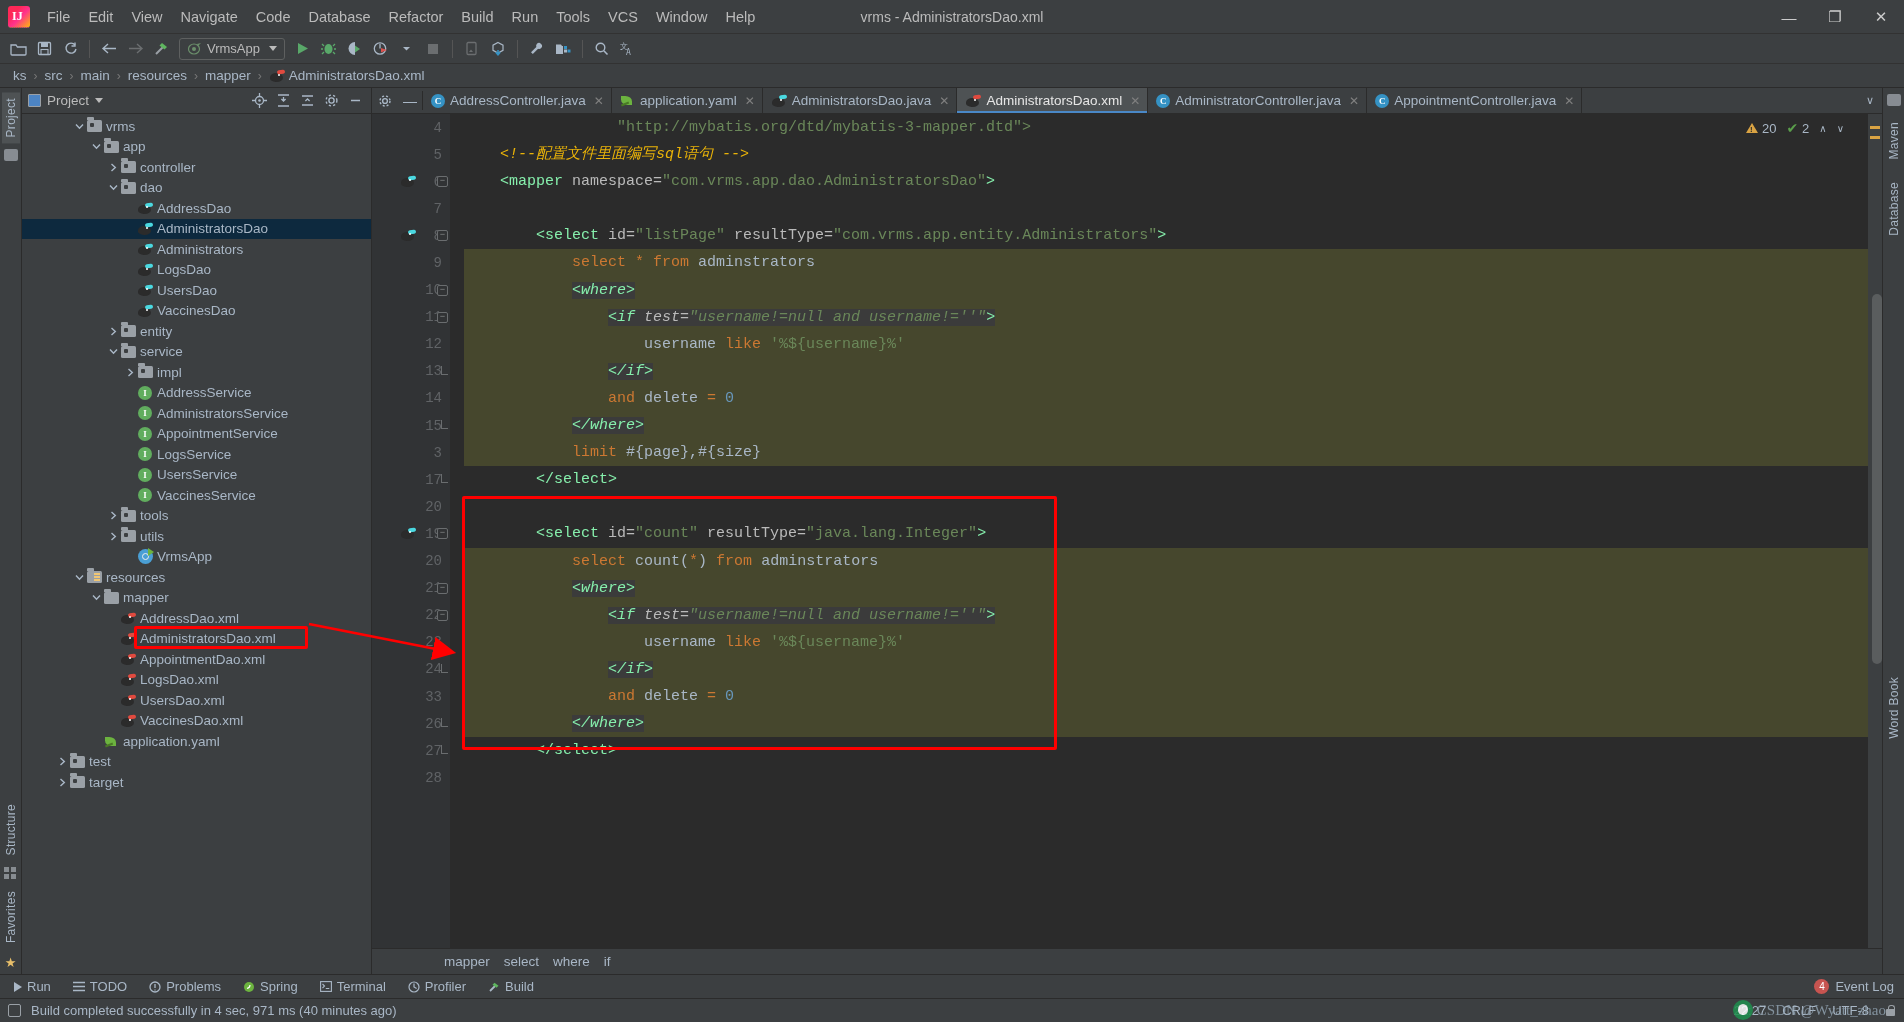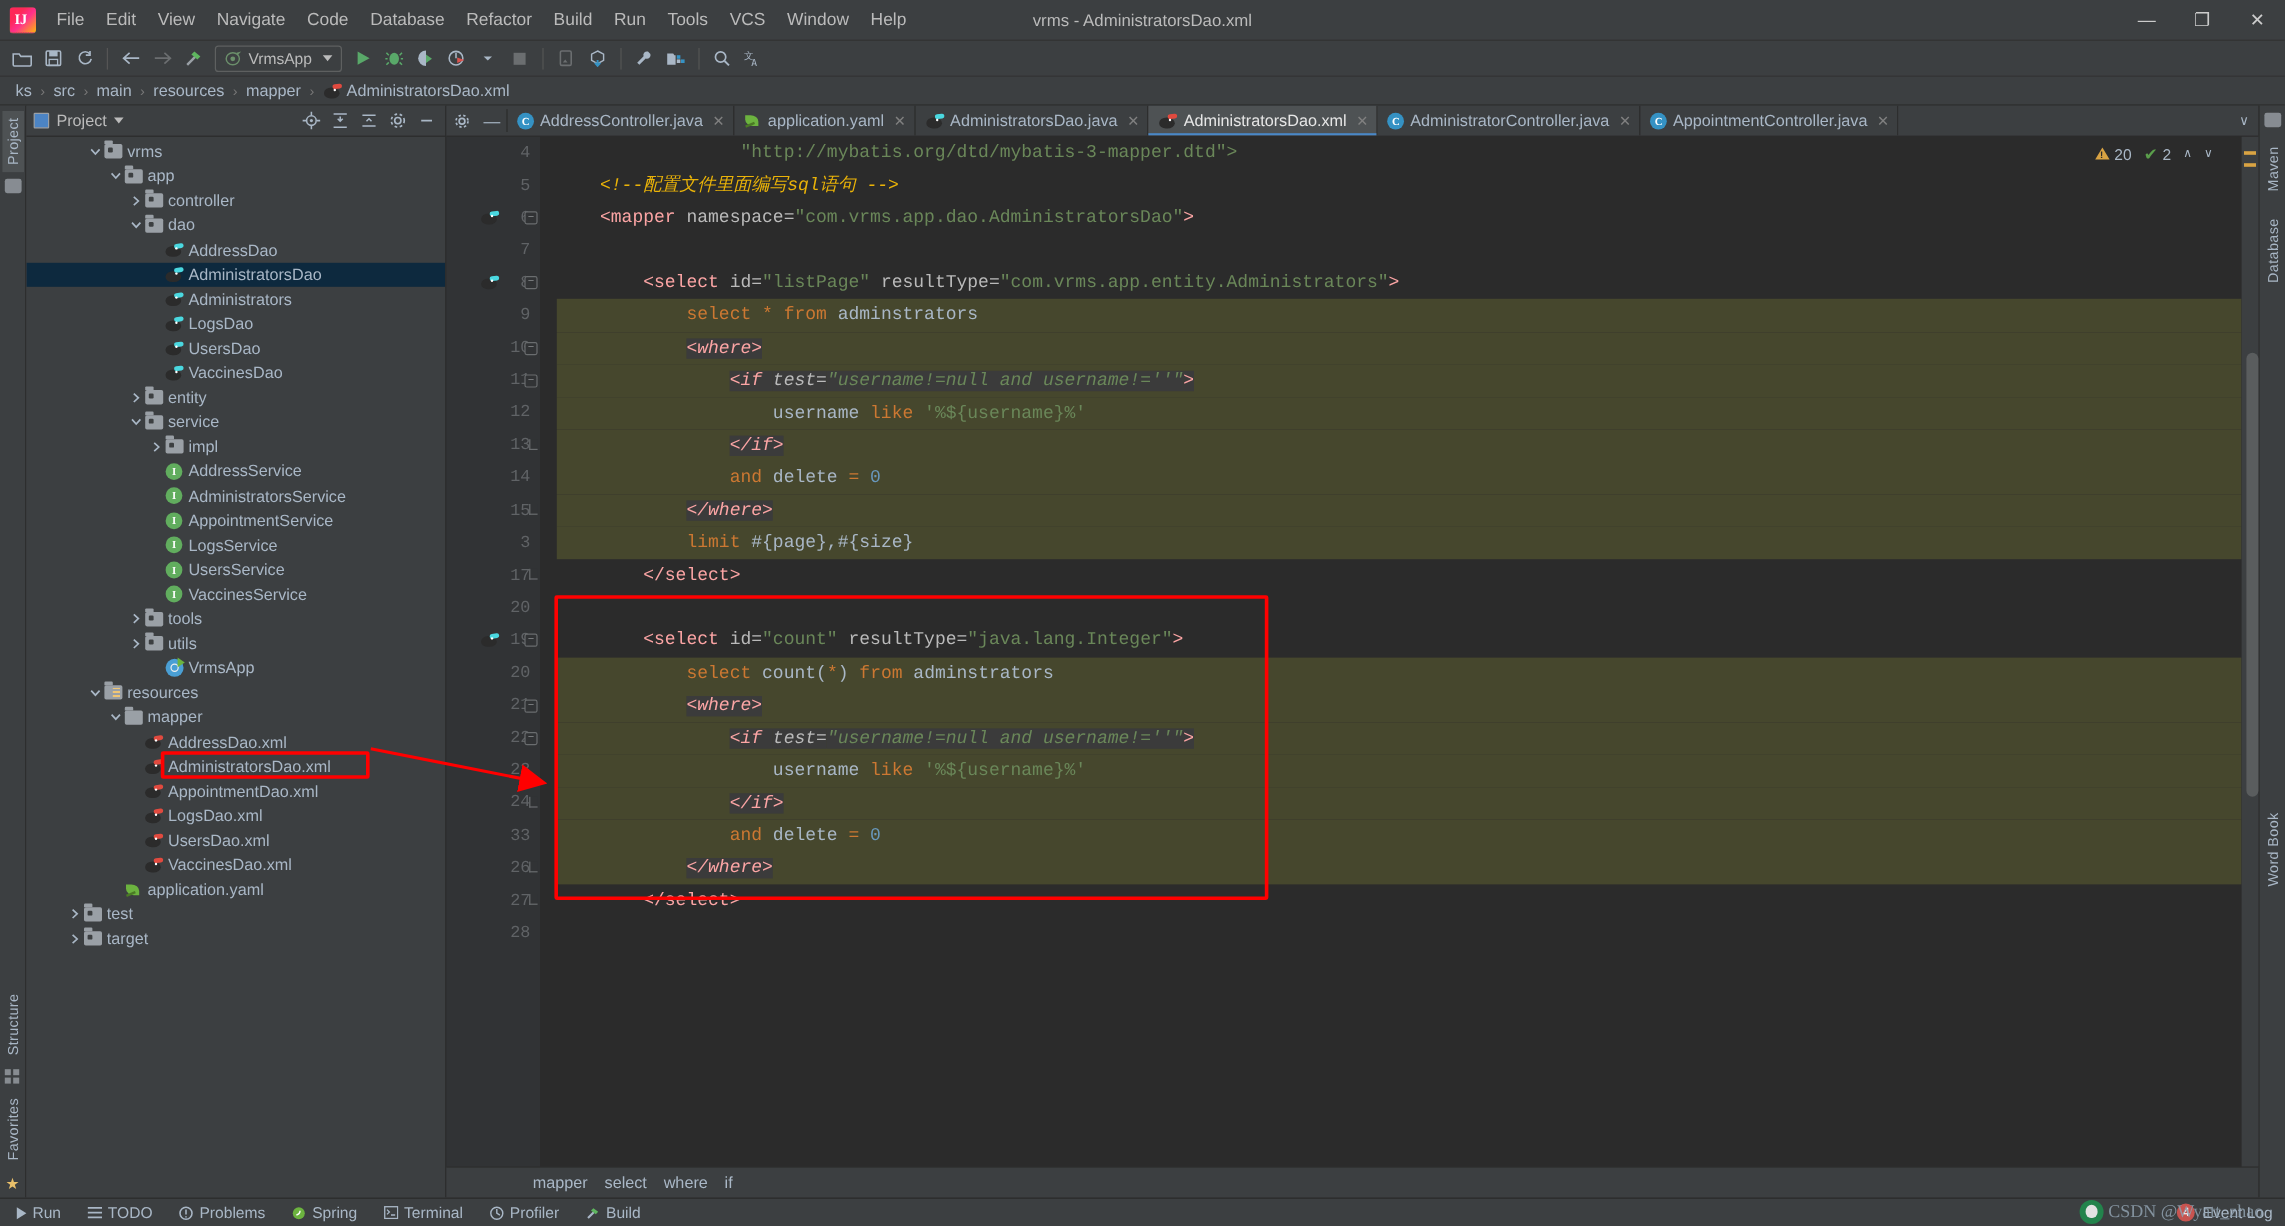--- a/index.html
+++ b/index.html
@@ -184,21 +184,21 @@
                border-radius:0; width:7px; height:9px; }
 
   .code-scroll { flex:1; position:relative; overflow:hidden; background:#2b2b2b; }
   .code {
     font-family:"Liberation Mono", monospace; font-size:15px; line-height:27.1px;
     white-space:pre; padding-left:14px; position:relative; color:#a9b7c6;
   }
   .cl { height:27.1px; position:relative; }
   .cl.hl { background:#46472d; }
   
-  .t-tag { color:#fca5a5; }
+  .t-tag { color:#86efac; }
   .t-attr { color:#bababa; }
   .t-str { color:#6a8759; }
   .t-kw  { color:#cc7832; }
   .t-txt { color:#a9b7c6; }
   .t-num { color:#6897bb; }
   .t-com { color:#eab308;font-style:italic; }
   .sq { border-bottom:1.5px dotted #6a8759; }
 
   
   .tagbg { background:#3b3b3b;font-style:italic; }
@@ -1136,20 +1136,30 @@
           <path d="M6.5 1.8l4 3-2 2-4-3z" fill="#5fb65f"></path>
         </svg>
       <span>Build</span>
     </div>
     <div class="evtlog">
       <span class="evt-badge">4</span>
       <span>Event Log</span>
     </div>
   </div>
 
+  <div class="statusbar">
+    <span class="sb-ico"></span>
+    <span>Build completed successfully in 4 sec, 971 ms (40 minutes ago)</span>
+    <div class="sb-right">
+      <span>22:27</span>
+      <span>CRLF</span>
+      <span>UTF-8</span>
+      <span class="sb-lock"></span>
+    </div>
+  </div>
 
   <div class="anno-rect" style="left:134px; top:626px; width:174px; height:23px;"></div>
   <div class="anno-rect" style="left:462px; top:496px; width:595px; height:254px;"></div>
   <svg class="anno-arrow" style="left:306px; top:612px; width:160px; height:50px;">
     <defs>
       <marker id="ah" markerWidth="9" markerHeight="9" refX="7" refY="4.5" orient="auto">
         <path d="M0,0 L9,4.5 L0,9 z" fill="#ff0000"></path>
       </marker>
     </defs>
     <line x1="3" y1="12" x2="145" y2="40" stroke="#ff0000" stroke-width="2.6" marker-end="url(#ah)"></line>

